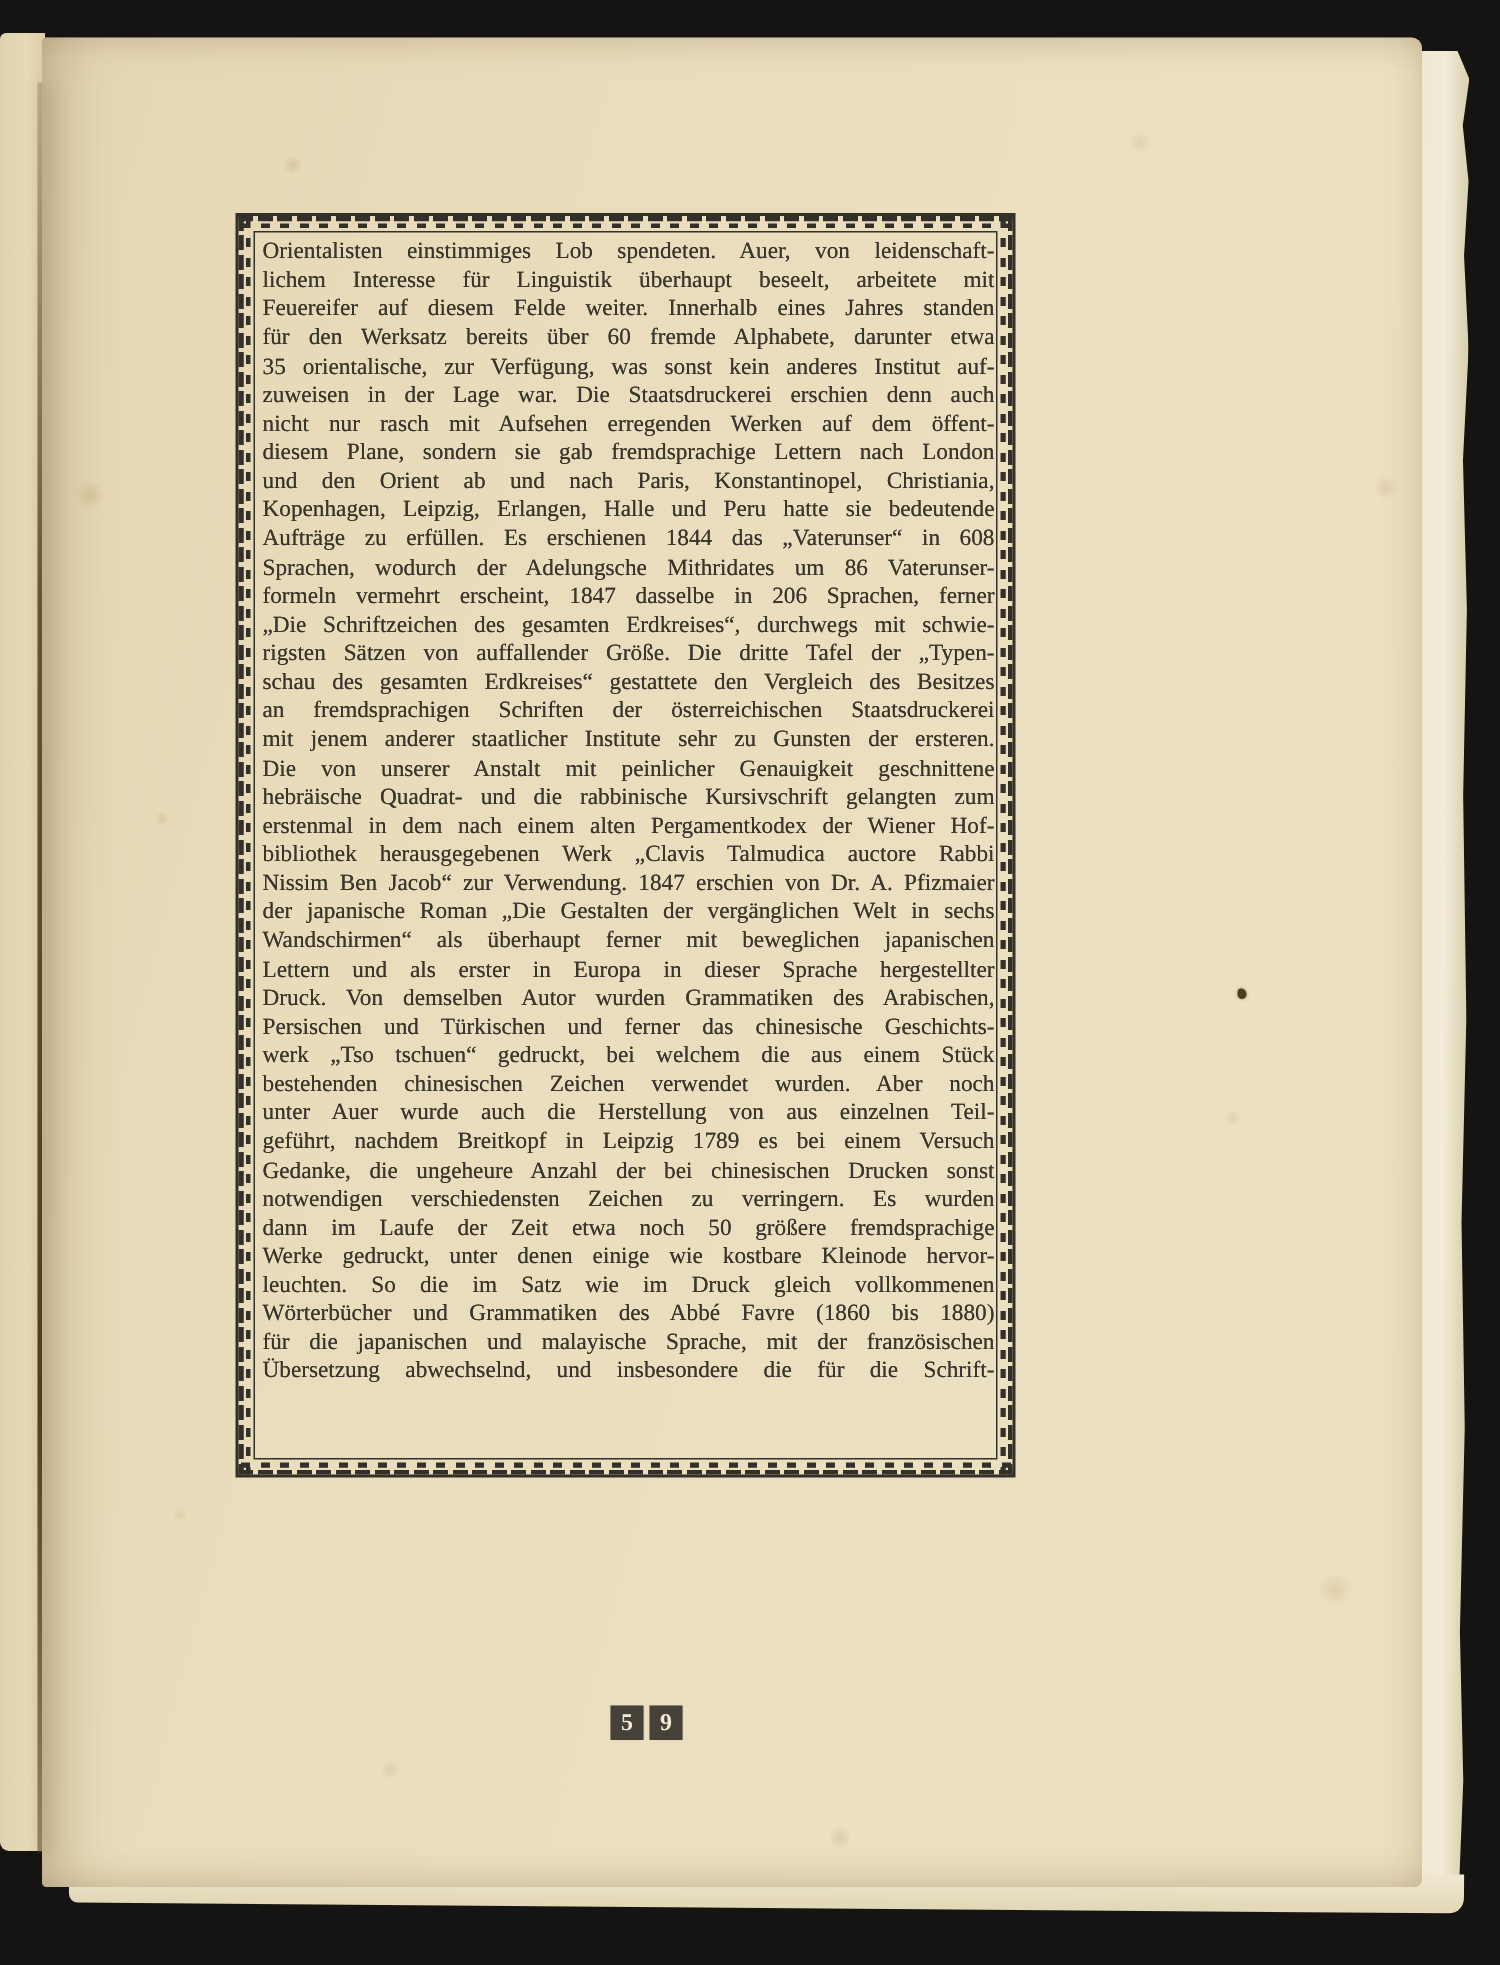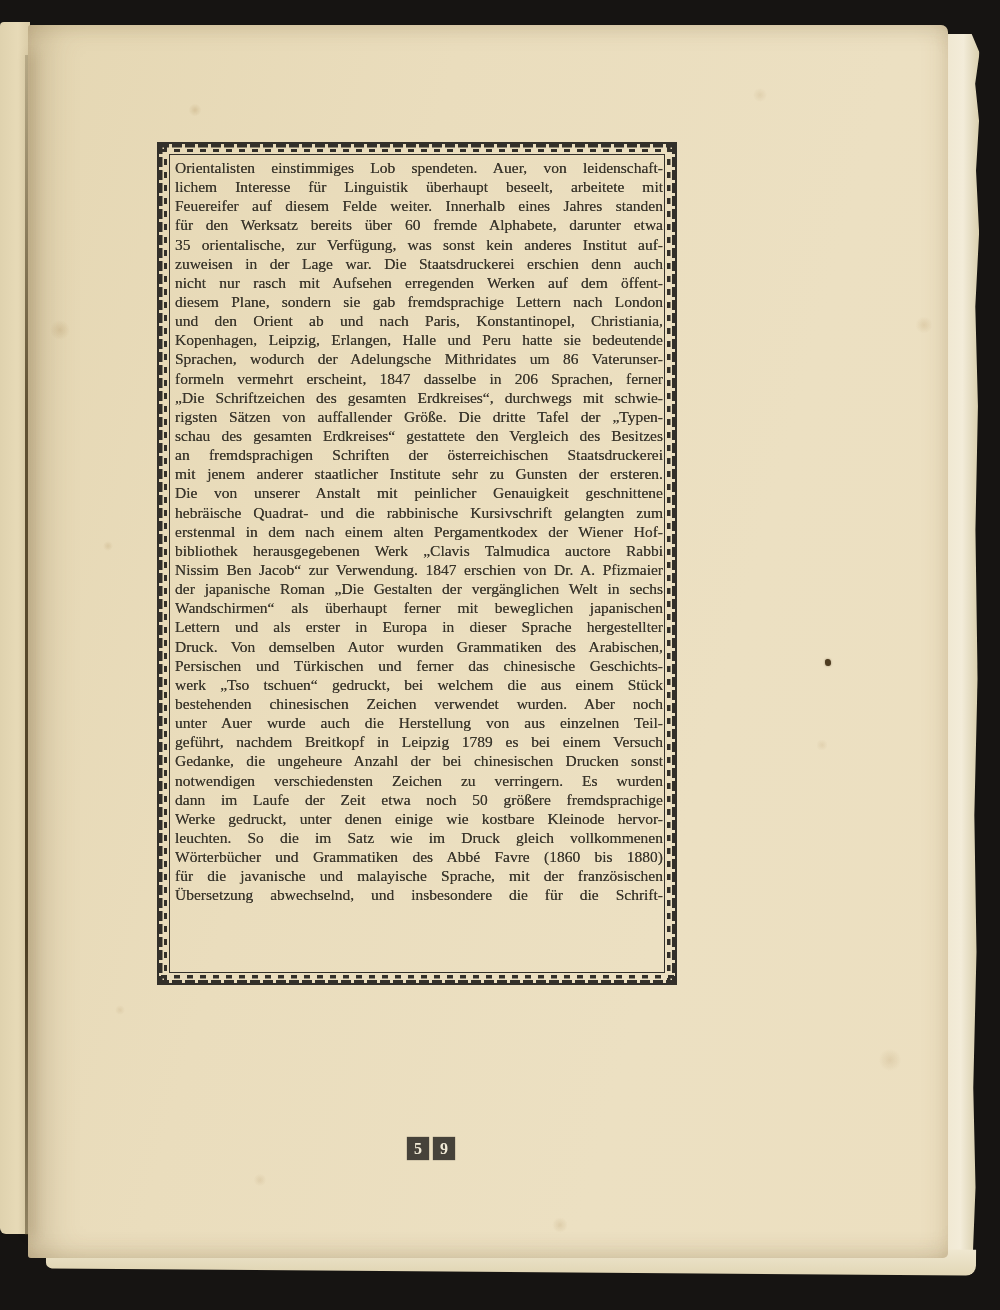--- a/index.html
+++ b/index.html
@@ -145,20 +145,21 @@
           <div class="line">Orientalisten einstimmiges Lob spendeten. Auer, von leidenschaft-</div>
           <div class="line">lichem Interesse für Linguistik überhaupt beseelt, arbeitete mit</div>
           <div class="line">Feuereifer auf diesem Felde weiter. Innerhalb eines Jahres standen</div>
           <div class="line">für den Werksatz bereits über 60 fremde Alphabete, darunter etwa</div>
           <div class="line">35 orientalische, zur Verfügung, was sonst kein anderes Institut auf-</div>
           <div class="line">zuweisen in der Lage war. Die Staatsdruckerei erschien denn auch</div>
           <div class="line">nicht nur rasch mit Aufsehen erregenden Werken auf dem öffent-</div>
           <div class="line">diesem Plane, sondern sie gab fremdsprachige Lettern nach London</div>
           <div class="line">und den Orient ab und nach Paris, Konstantinopel, Christiania,</div>
           <div class="line">Kopenhagen, Leipzig, Erlangen, Halle und Peru hatte sie bedeutende</div>
+          <div class="line">Aufträge zu erfüllen. Es erschienen 1844 das „Vaterunser“ in 608</div>
           <div class="line">Sprachen, wodurch der Adelungsche Mithridates um 86 Vaterunser-</div>
           <div class="line">formeln vermehrt erscheint, 1847 dasselbe in 206 Sprachen, ferner</div>
           <div class="line">„Die Schriftzeichen des gesamten Erdkreises“, durchwegs mit schwie-</div>
           <div class="line">rigsten Sätzen von auffallender Größe. Die dritte Tafel der „Typen-</div>
           <div class="line">schau des gesamten Erdkreises“ gestattete den Vergleich des Besitzes</div>
           <div class="line">an fremdsprachigen Schriften der österreichischen Staatsdruckerei</div>
           <div class="line">mit jenem anderer staatlicher Institute sehr zu Gunsten der ersteren.</div>
           <div class="line">Die von unserer Anstalt mit peinlicher Genauigkeit geschnittene</div>
           <div class="line">hebräische Quadrat- und die rabbinische Kursivschrift gelangten zum</div>
           <div class="line">erstenmal in dem nach einem alten Pergamentkodex der Wiener Hof-</div>
@@ -172,21 +173,21 @@
           <div class="line">werk „Tso tschuen“ gedruckt, bei welchem die aus einem Stück</div>
           <div class="line">bestehenden chinesischen Zeichen verwendet wurden. Aber noch</div>
           <div class="line">unter Auer wurde auch die Herstellung von aus einzelnen Teil-</div>
           <div class="line">geführt, nachdem Breitkopf in Leipzig 1789 es bei einem Versuch</div>
           <div class="line">Gedanke, die ungeheure Anzahl der bei chinesischen Drucken sonst</div>
           <div class="line">notwendigen verschiedensten Zeichen zu verringern. Es wurden</div>
           <div class="line">dann im Laufe der Zeit etwa noch 50 größere fremdsprachige</div>
           <div class="line">Werke gedruckt, unter denen einige wie kostbare Kleinode hervor-</div>
           <div class="line">leuchten. So die im Satz wie im Druck gleich vollkommenen</div>
           <div class="line">Wörterbücher und Grammatiken des Abbé Favre (1860 bis 1880)</div>
-          <div class="line">für die javanische und malayische Sprache, mit der französischen</div>
+          <div class="line">für die japanischen und malayische Sprache, mit der französischen</div>
           <div class="line">Übersetzung abwechselnd, und insbesondere die für die Schrift-</div>
         </div>
     </div>
 
     <div class="pagenum">
       <span class="pn-box">5</span>
       <span class="pn-box">9</span>
     </div>
   </div>
 

